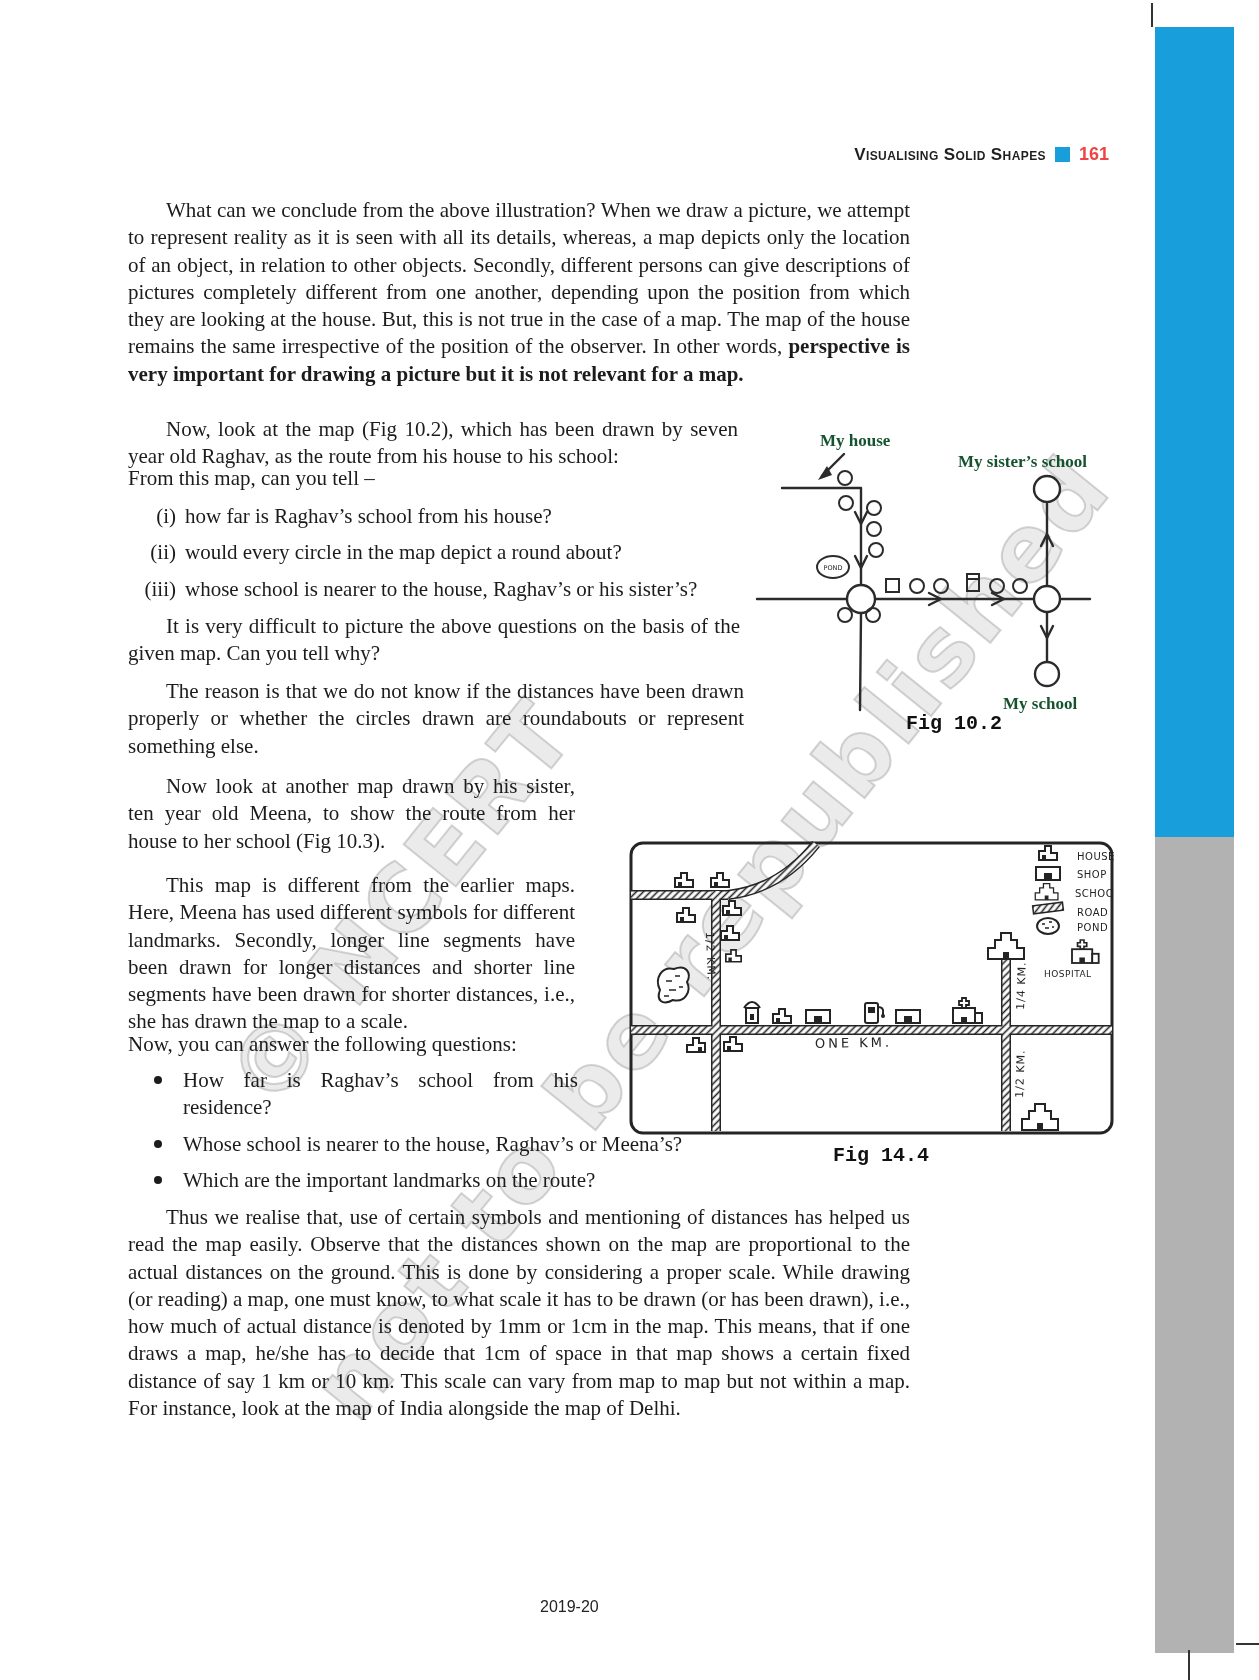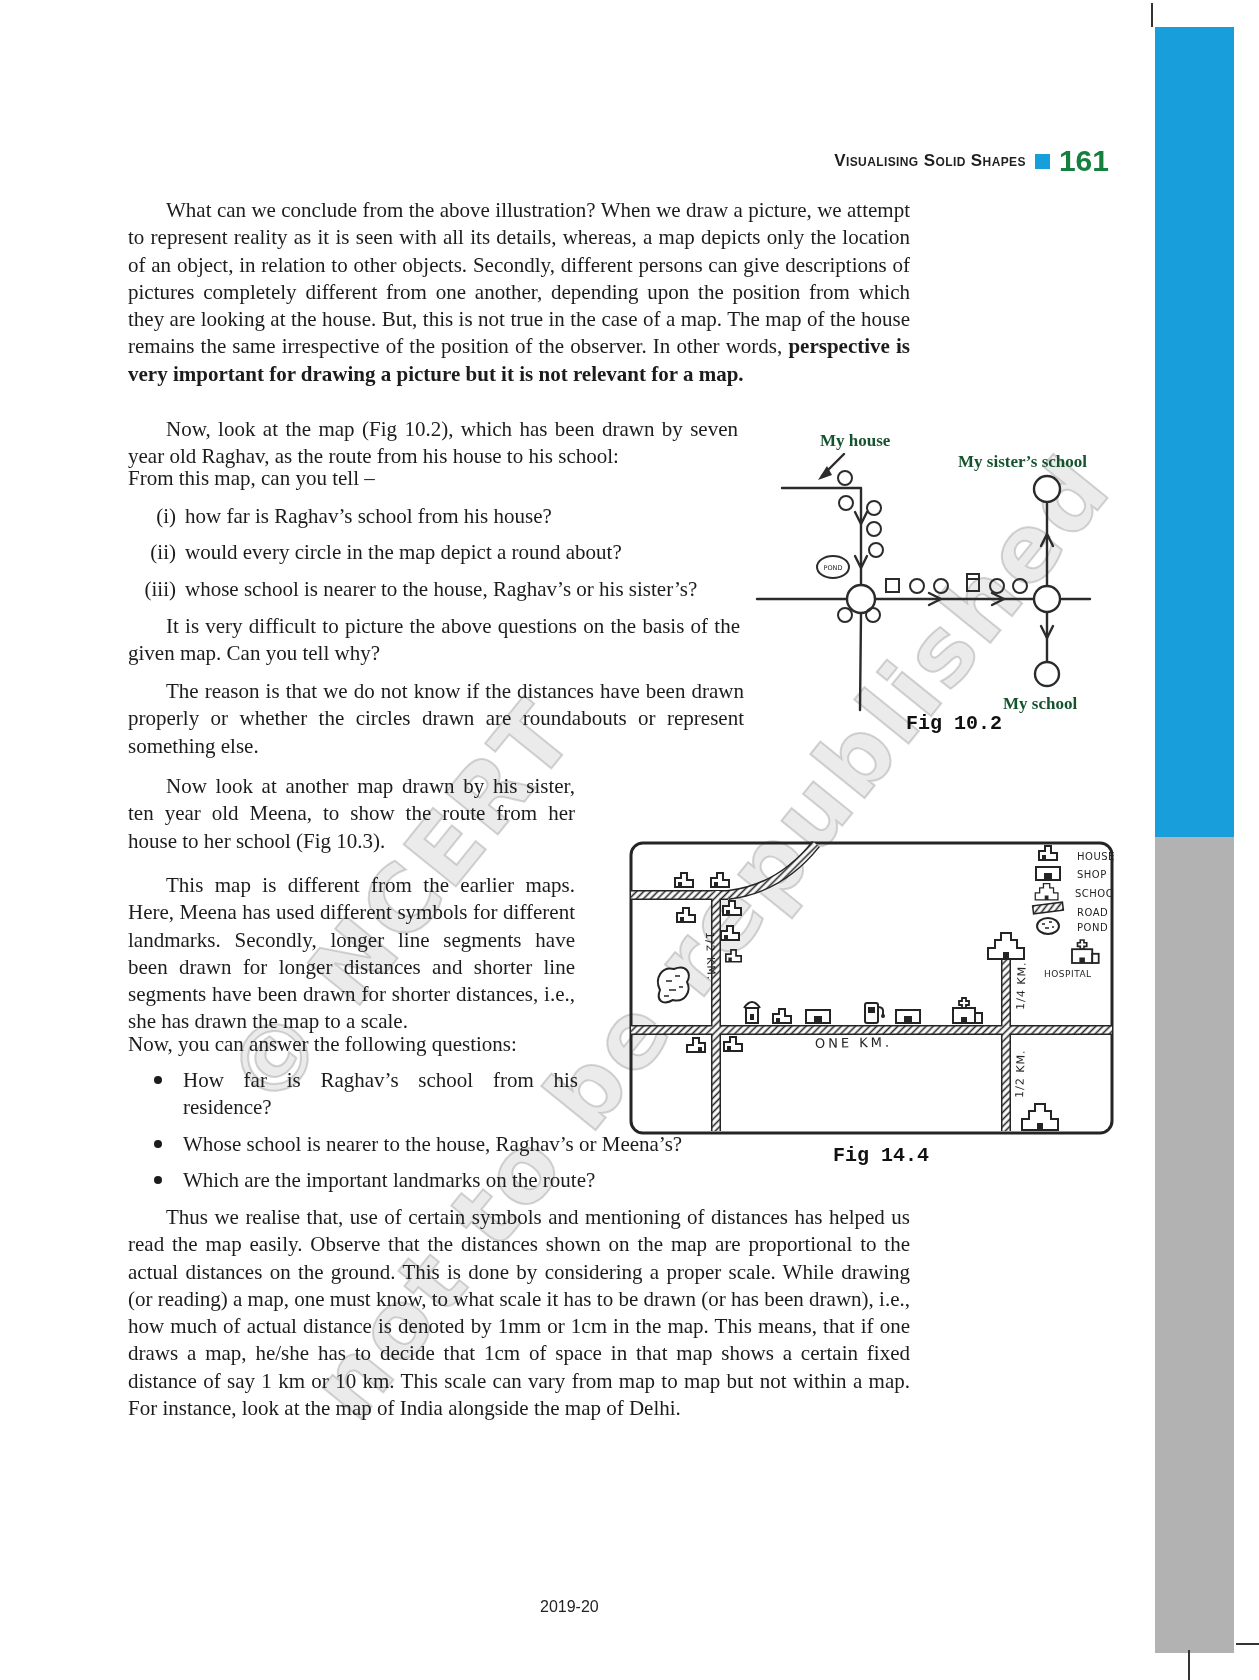--- a/index.html
+++ b/index.html
@@ -11,21 +11,21 @@
   .sidebar-blue{position:absolute;left:1155px;top:27px;width:79px;height:810px;background:#189fdb;}
   .sidebar-gray{position:absolute;left:1155px;top:837px;width:79px;height:816px;background:#b2b2b2;}
   .cropmark{position:absolute;background:#333;}
   .crop-tr{left:1151px;top:3px;width:2px;height:24px;}
   .crop-bv{left:1188px;top:1650px;width:2px;height:30px;}
   .crop-bh{left:1236px;top:1643px;width:23px;height:2px;}
   
   .header{position:absolute;left:599px;top:144px;width:510px;display:flex;align-items:center;justify-content:flex-end;gap:9px;z-index:3;}
   .header .title{font-family:"Liberation Sans",sans-serif;font-variant:small-caps;font-weight:600;font-size:17px;letter-spacing:.4px;color:#1f1f1f;}
   .header .sq{width:15px;height:15px;background:#189fdb;flex:0 0 auto;}
-  .header .pgnum{font-family:"Liberation Sans",sans-serif;font-weight:700;font-size:30px;color:#15803d;}
+  .header .pgnum{font-family:"Liberation Sans",sans-serif;font-weight:700;font-size:18px;color:#ef4444;}
   
   .para{position:absolute;font:21px/27.3px "Liberation Serif",serif;text-align:justify;color:#1c1c1c;z-index:2;}
   .indent{text-indent:38px;}
   .noj{text-align:left;}
   .olist{position:absolute;left:128px;top:503px;width:616px;z-index:2;}
   .oli{font:21px/27.3px "Liberation Serif",serif;margin-bottom:9.2px;display:flex;}
   .oli .mk{display:inline-block;width:48px;text-align:right;margin-right:9px;flex:0 0 auto;}
   .bullet{position:absolute;left:128px;padding-left:55px;box-sizing:border-box;font:21px/27.3px "Liberation Serif",serif;text-align:justify;z-index:2;}
   .bullet .dot{position:absolute;left:26px;top:9px;width:8px;height:8px;border-radius:50%;background:#1c1c1c;}
   

